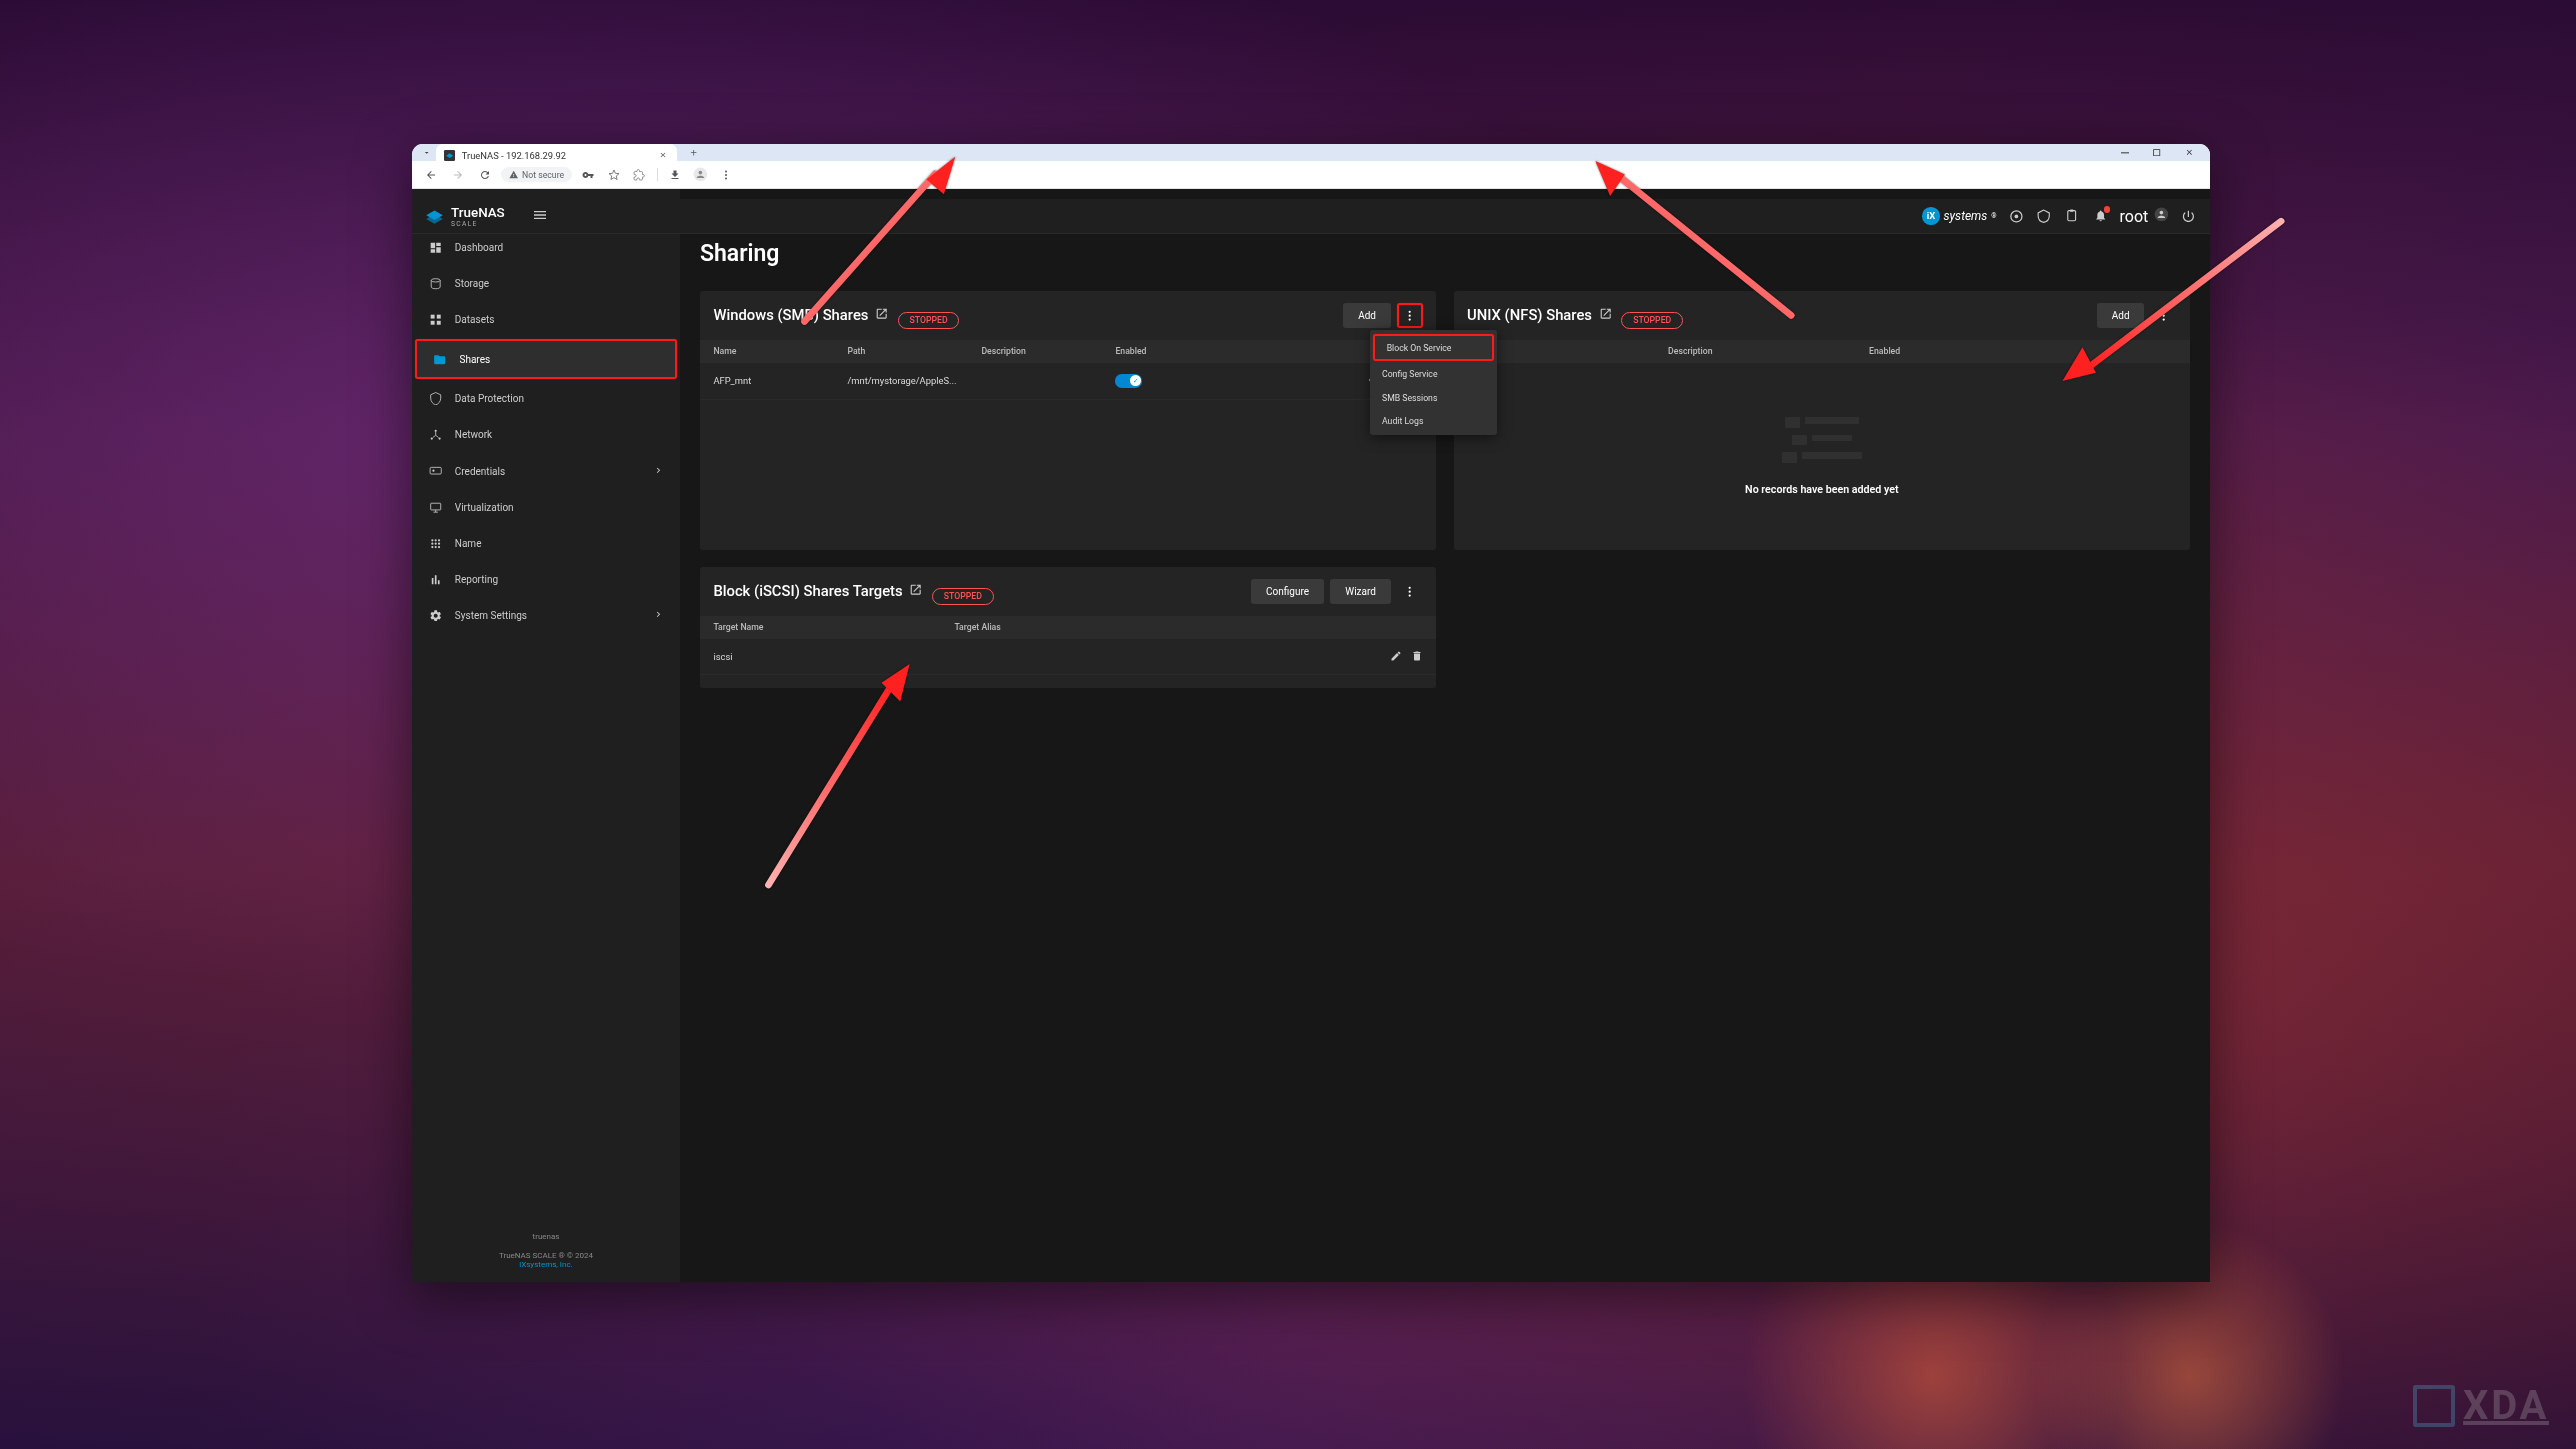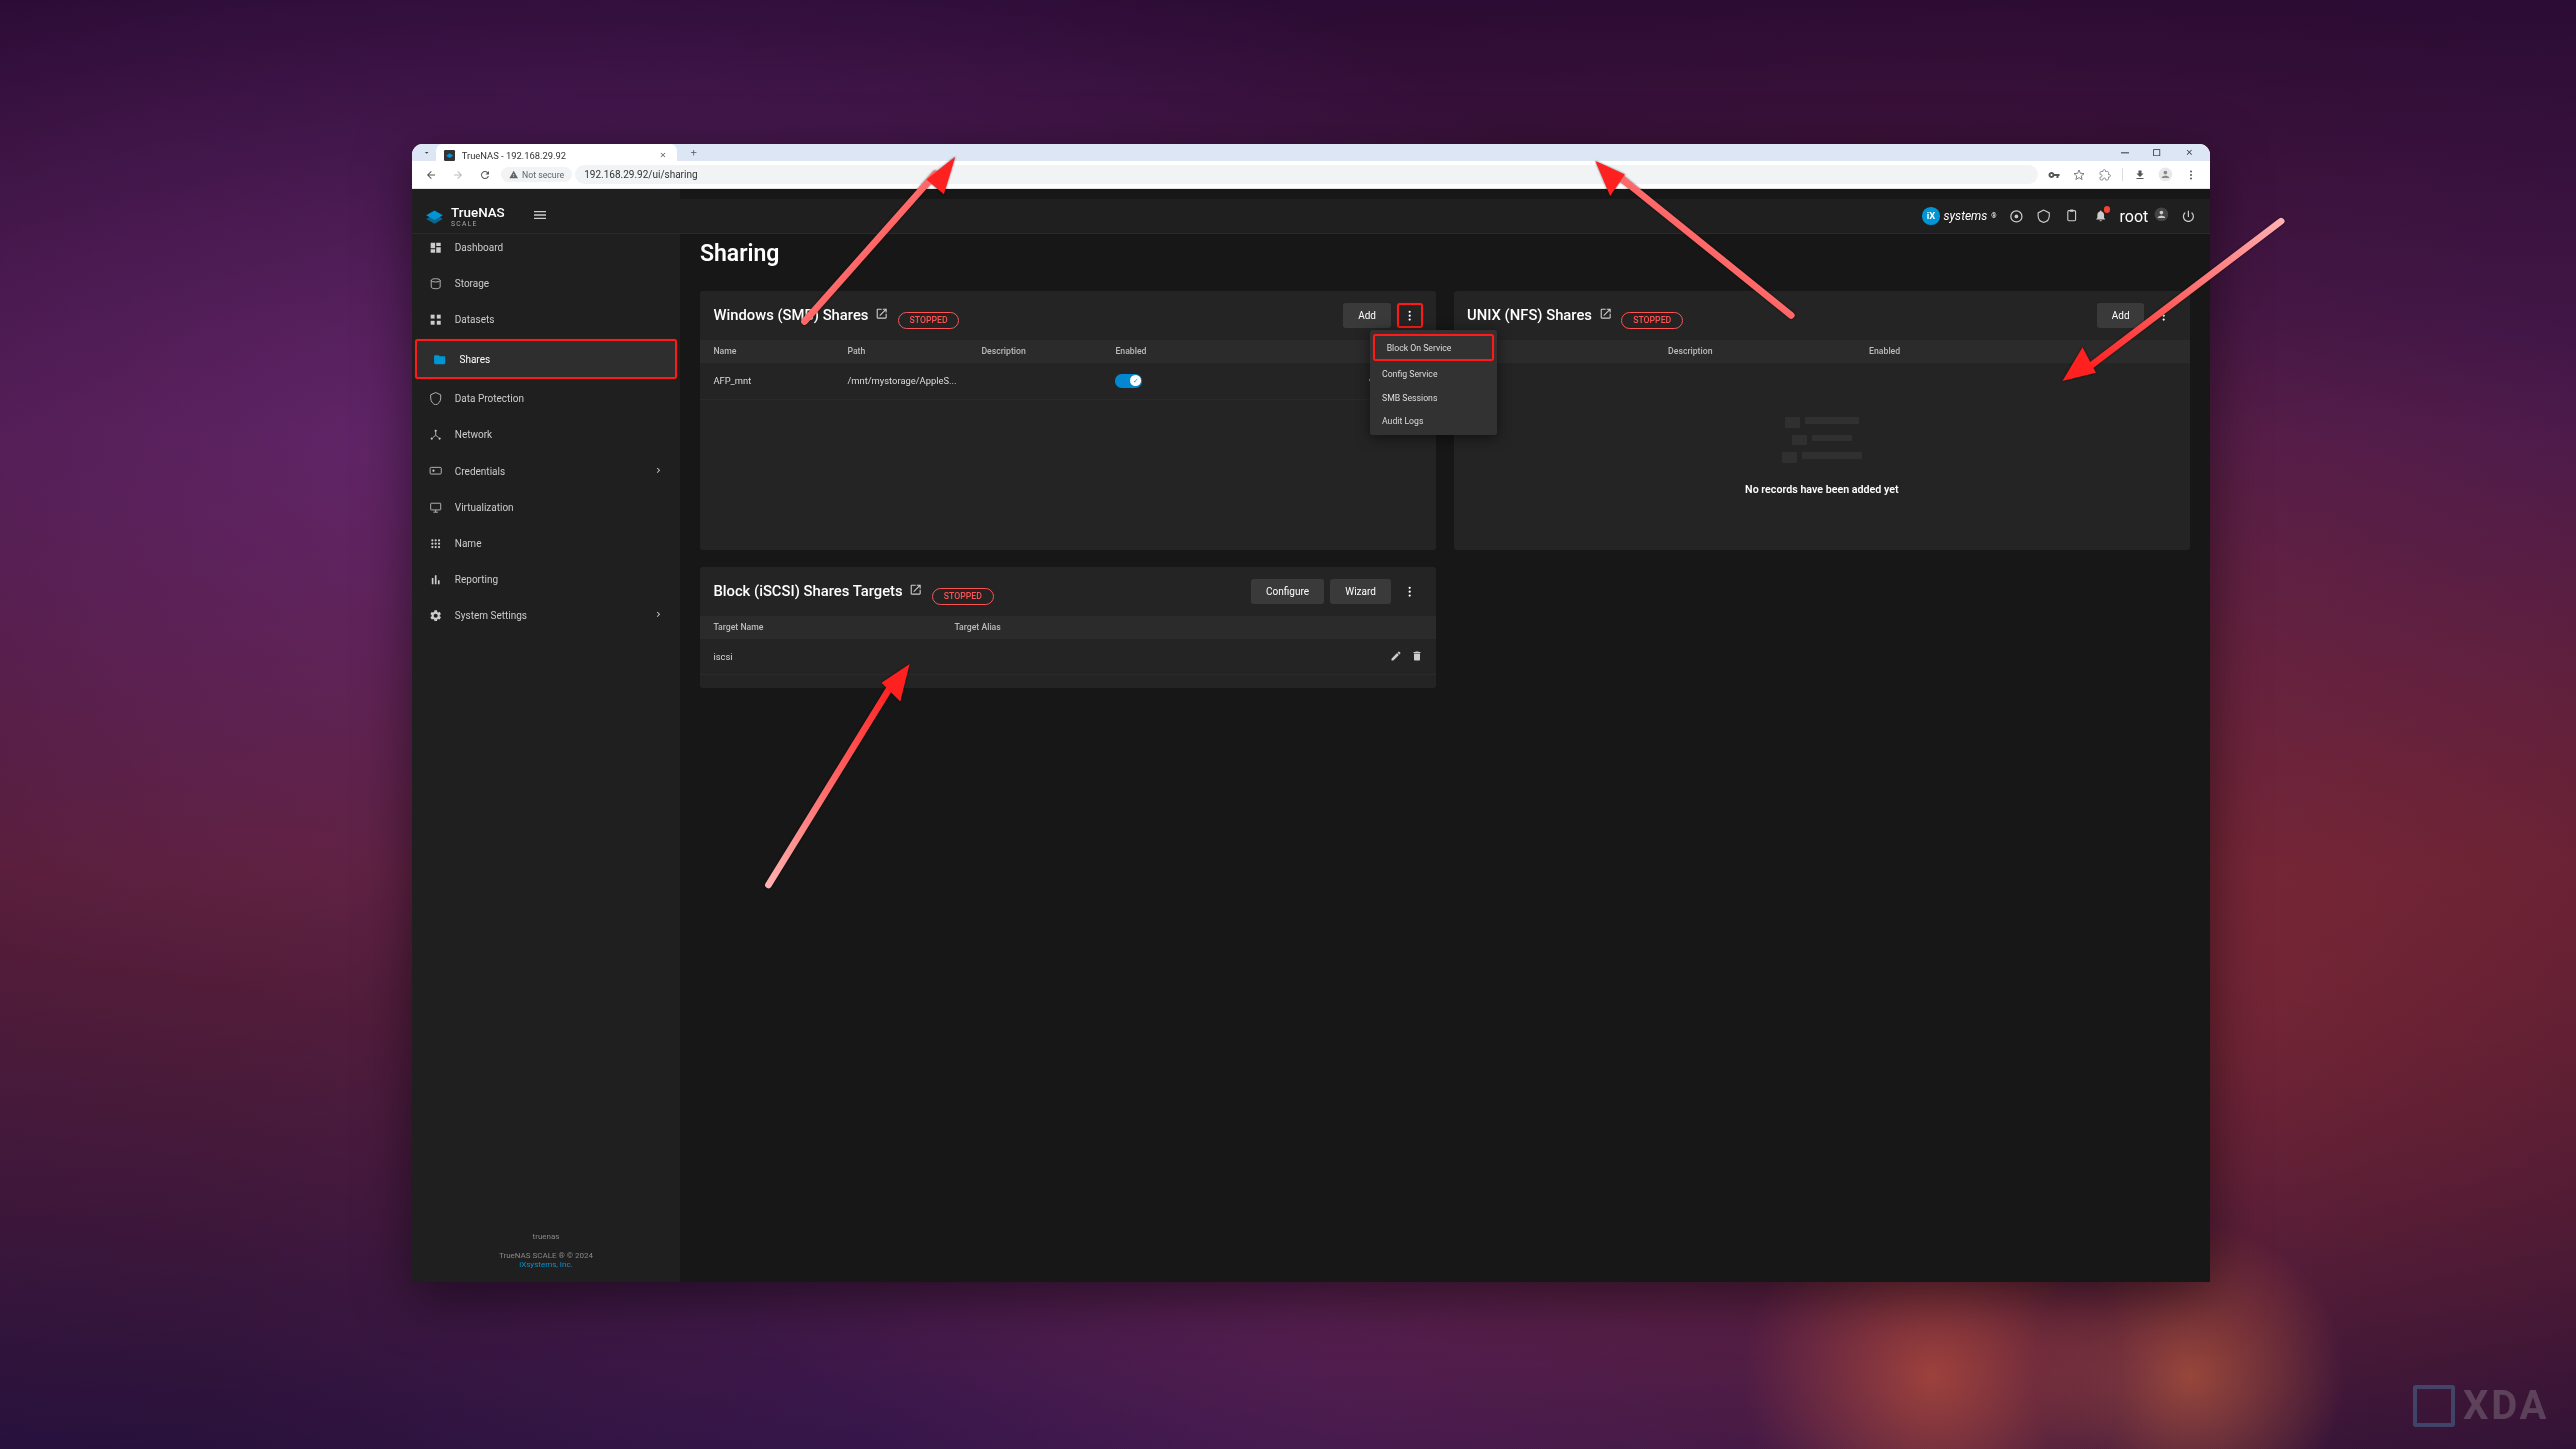--- a/index.html
+++ b/index.html
@@ -8,21 +8,21 @@
 
 .bg-layer { position: absolute; inset: 0; background: radial-gradient(ellipse at 20% 30%, rgba(120,50,140,0.5) 0%, transparent 40%),
   radial-gradient(ellipse at 80% 70%, rgba(200,60,40,0.4) 0%, transparent 50%),
   radial-gradient(ellipse at 50% 90%, rgba(80,30,100,0.6) 0%, transparent 60%),
   radial-gradient(circle at 75% 95%, rgba(255,120,50,0.6) 0%, transparent 8%),
   radial-gradient(circle at 85% 95%, rgba(255,140,60,0.5) 0%, transparent 6%),
   linear-gradient(180deg, rgba(40,10,50,0.9) 0%, rgba(90,30,80,0.6) 30%, rgba(120,40,50,0.5) 60%, rgba(30,15,60,0.8) 100%);
 }
 
 
-.xda-watermark { position: absolute; right: 27px; bottom: 20px; font-size: 40px; font-weight: 700; letter-spacing: 2.7px; color: rgba(200,200,200,0.25); display: flex; align-items: center; }
+.xda-watermark { position: absolute; right: 27px; bottom: 20px; font-size: 40px; font-weight: 700; letter-spacing: 2.7px; color: rgba(200,200,200,0.25); display: flex; align-items: center; text-decoration: underline; }
 .xda-watermark::before { content: ""; display: inline-block; width: 34px; height: 34px; border: 4px solid rgba(80,180,220,0.3); border-radius: 2.7px; margin-right: 8px; position: relative; }
 
 
 .browser { position: absolute; left: 412px; top: 144px; width: 1798px; height: 1138px; background: #fff; border-radius: 10.7px 10.7px 0 0; box-shadow: 0 13.4px 54px rgba(0,0,0,0.5); overflow: hidden; display: flex; flex-direction: column; }
 
 
 .tab-bar { height: 17px; background: #dde6f5; display: flex; align-items: center; padding: 0 5.4px; }
 .tab-dropdown { width: 19px; height: 19px; display: flex; align-items: center; justify-content: center; border-radius: 2.7px; cursor: pointer; color: #444; }
 .tab { height: 21.5px; background: #fff; border-radius: 6.7px 6.7px 0 0; padding: 0 8px; display: flex; align-items: center; gap: 6.7px; font-size: 9.4px; color: #333; margin-top: 5.4px; min-width: 241px; }
 .tab-favicon { width: 10.7px; height: 10.7px; background: #333; border-radius: 1.3px; display: flex; align-items: center; justify-content: center; }
@@ -182,21 +182,20 @@
         <svg width="12" height="12" viewBox="0 0 24 24">
           <path d="M17.65 6.35C16.2 4.9 14.21 4 12 4c-4.42 0-7.99 3.58-7.99 8s3.57 8 7.99 8c3.73 0 6.84-2.55 7.73-6h-2.08c-.82 2.33-3.04 4-5.65 4-3.31 0-6-2.69-6-6s2.69-6 6-6c1.66 0 3.14.69 4.22 1.78L13 11h7V4l-2.35 2.35z" fill="currentColor"></path>
         </svg>
       </div>
     <div class="security-chip">
       <svg width="9.4" height="9.4" viewBox="0 0 24 24">
           <path d="M1 21h22L12 2 1 21zm12-3h-2v-2h2v2zm0-4h-2v-4h2v4z" fill="#5f6368"></path>
         </svg>
       <span>Not secure</span>
     </div>
-    <div class="url-field">192.168.29.92/ui/sharing</div>
     <div class="addr-right">
       <div class="addr-icon">
           <svg width="12" height="12" viewBox="0 0 24 24">
             <path d="M12.65 10C11.83 7.67 9.61 6 7 6c-3.31 0-6 2.69-6 6s2.69 6 6 6c2.61 0 4.83-1.67 5.65-4H17v4h4v-4h2v-4H12.65zM7 14c-1.1 0-2-.9-2-2s.9-2 2-2 2 .9 2 2-.9 2-2 2z" fill="currentColor"></path>
           </svg>
         </div>
       <div class="addr-icon">
           <svg width="12" height="12" viewBox="0 0 24 24">
             <path d="M22 9.24l-7.19-.62L12 2 9.19 8.63 2 9.24l5.46 4.73L5.82 21 12 17.27 18.18 21l-1.63-7.03L22 9.24z" fill="none" stroke="currentColor" stroke-width="1.5"></path>
           </svg>

